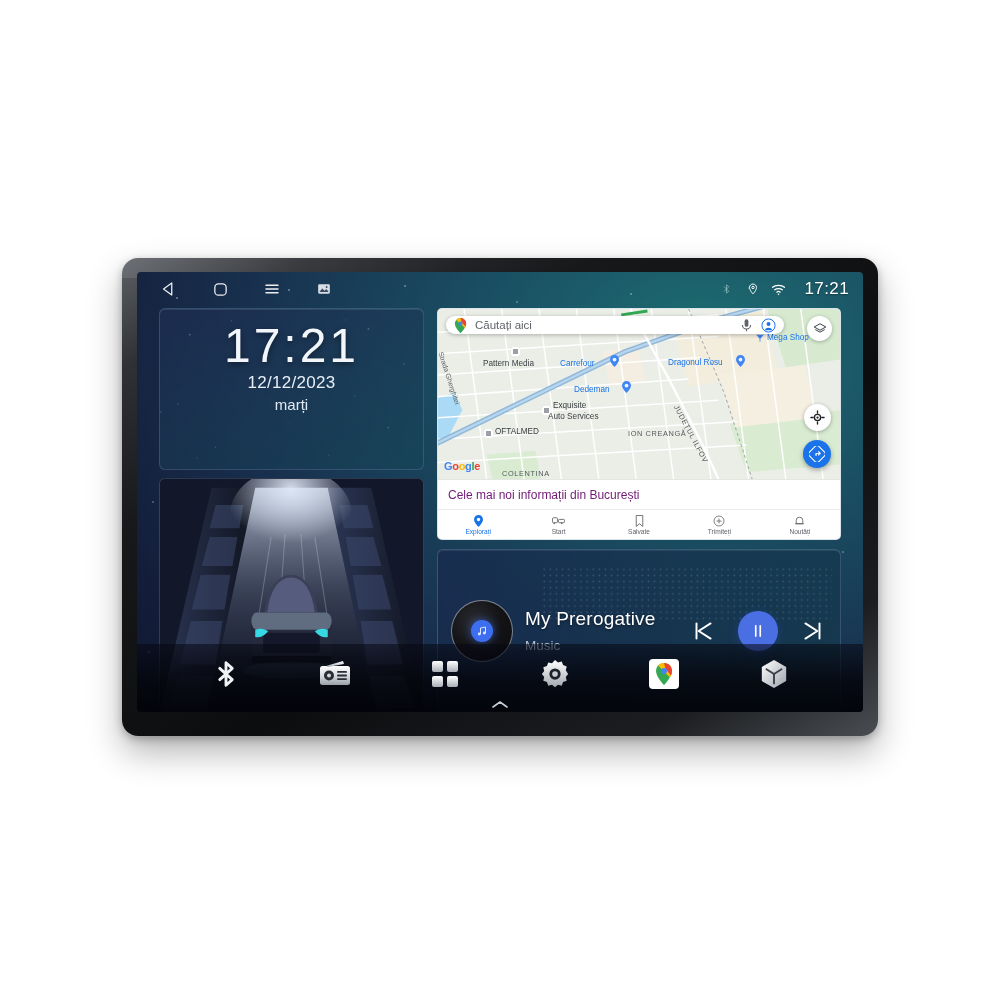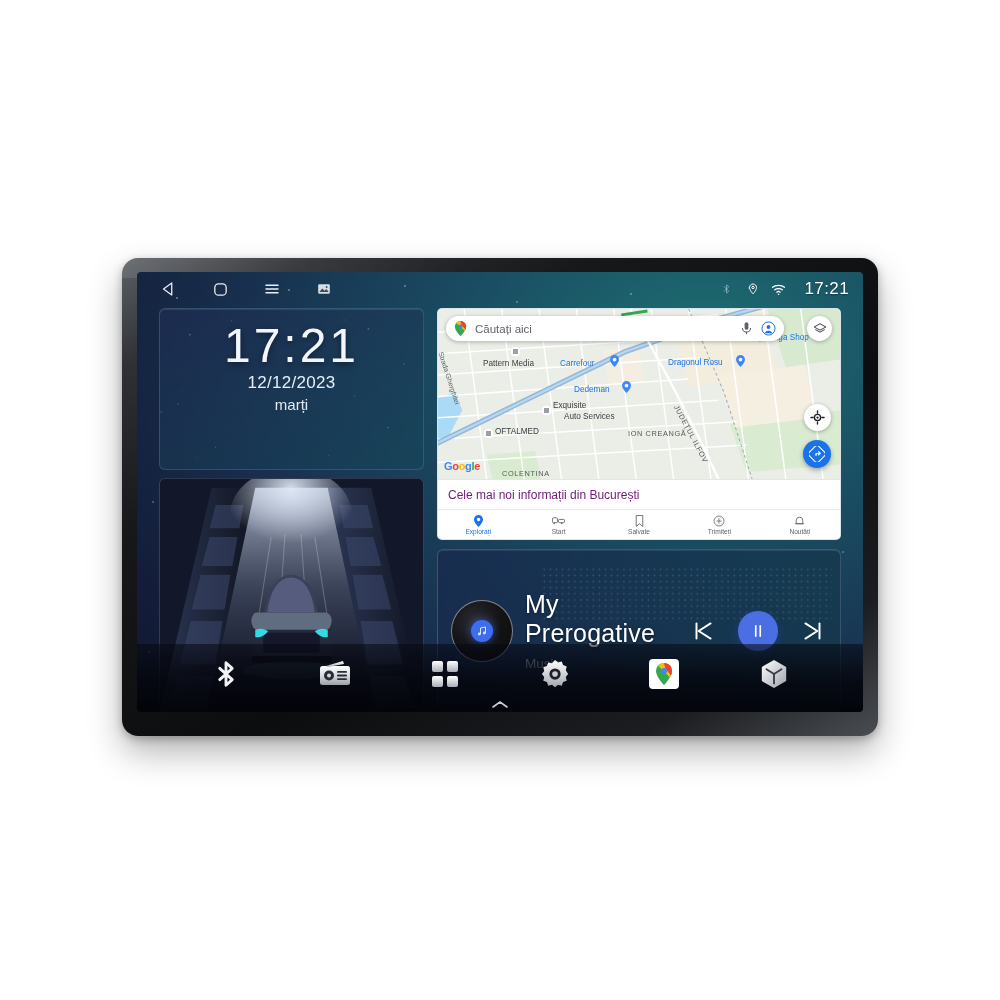--- a/index.html
+++ b/index.html
@@ -91,21 +91,21 @@
   #map-widget {
     height: 232px;
     border-radius:5px; overflow:hidden;
     background:#eef0ec;
     border:1px solid rgba(160,190,225,.25);
     position:relative;
     display:flex; flex-direction:column;
   }
   #map-canvas { position:relative; flex:1; overflow:hidden; background:#e9ece6; }
   #map-search {
-    position:absolute; left:8px; top:7px; right:56px; height:25px;
+    position:absolute; left:8px; top:7px; right:56px; height:18px;
     background:#fff; border-radius:14px; display:flex; align-items:center;
     padding: 0 8px 0 7px; box-shadow:0 1px 4px rgba(0,0,0,.28); gap:7px;
   }
   #map-search-text { flex:1; font-size:11.5px; color:#5f6368; }
   .msq-ic { width:15px; height:15px; display:flex; align-items:center; justify-content:center; }
   #map-layers {
     position:absolute; right:8px; top:7px; width:25px; height:25px; border-radius:50%;
     background:#fff; box-shadow:0 1px 4px rgba(0,0,0,.28);
     display:flex; align-items:center; justify-content:center;
   }
@@ -149,21 +149,21 @@
     display:flex; align-items:center; padding: 0 14px 0 13px; gap:12px;
     position:relative; overflow:hidden;
   }
   #music-dots { position:absolute; left:105px; right:8px; top:18px; bottom:8px; opacity:.55; pointer-events:none; }
   #album-art { width:62px; height:62px; border-radius:50%; flex:none; position:relative;
      background: radial-gradient(circle at 38% 33%, #2b2c30 0%, #141417 48%, #0a0a0c 100%);
      border:1.5px solid rgba(215,225,240,.55); display:flex; align-items:center; justify-content:center; }
   #album-note { width:22px; height:22px; border-radius:50%; background:#3d6ef0;
      display:flex; align-items:center; justify-content:center; box-shadow:0 0 9px rgba(61,110,240,.65); }
   #music-meta { position:relative; z-index:2; }
-  #music-title { font-size:25px; color:#fff; letter-spacing:.2px; text-shadow:0 1px 3px rgba(0,0,0,.5); }
+  #music-title { font-size:19px; color:#fff; letter-spacing:.2px; text-shadow:0 1px 3px rgba(0,0,0,.5); }
   #music-sub { font-size:13.5px; color:#b9c3d2; margin-top:8px; }
   #music-controls { margin-left:auto; display:flex; align-items:center; gap:22px; position:relative; z-index:2; }
   .mctl { display:flex; align-items:center; justify-content:center; }
   #btn-play { width:40px; height:40px; border-radius:50%; background:#4a6fe3;
      display:flex; align-items:center; justify-content:center; box-shadow:0 2px 8px rgba(40,70,170,.5); }
 
   
   #dock {
     position:absolute; left:0; right:0; bottom:0; height:68px; z-index:4;
     background: linear-gradient(180deg, rgba(6,8,18,.55) 0%, rgba(4,5,12,.88) 55%, rgba(2,3,8,.96) 100%);
@@ -426,21 +426,21 @@
             <div class="poi blue" style="left:329px; top:24px;">Mega Shop</div>
 
             <div class="poi blue" style="left:136px; top:76px;">Dedeman</div>
             <svg class="pin" style="left:184px; top:72px;" viewBox="0 0 24 32">
               <path d="M12 0C5.4 0 0 5.4 0 12c0 9 12 20 12 20s12-11 12-20C24 5.4 18.6 0 12 0z" fill="#4285f4"></path>
               <circle cx="12" cy="12" r="5" fill="#ffffff" opacity=".9"></circle>
             </svg>
 
             <div class="sqpin" style="left:104px; top:97px;"></div>
             <div class="poi" style="left:115px; top:92px;">Exquisite</div>
-            <div class="poi" style="left:126px; top:103px;">Auto Services</div>
+            <div class="poi" style="left:110px; top:103px;">Auto Services</div>
 
             <div class="sqpin" style="left:46px; top:120px;"></div>
             <div class="poi" style="left:57px; top:118px;">OFTALMED</div>
 
             <div class="poi caps" style="left:182px; top:120px;padding-left:8px;">ION CREANGĂ</div>
             <div class="poi caps" style="left:238px; top:92px; transform:rotate(62deg); transform-origin:left center;">JUDEȚUL ILFOV</div>
             <div class="poi caps" style="left:64px; top:160px;">COLENTINA</div>
 
             <div id="google-logo">
               <span style="color:#4285f4">G</span><span style="color:#ea4335">o</span><span style="color:#fbbc05">o</span><span style="color:#4285f4">g</span><span style="color:#34a853">l</span><span style="color:#ea4335">e</span>

